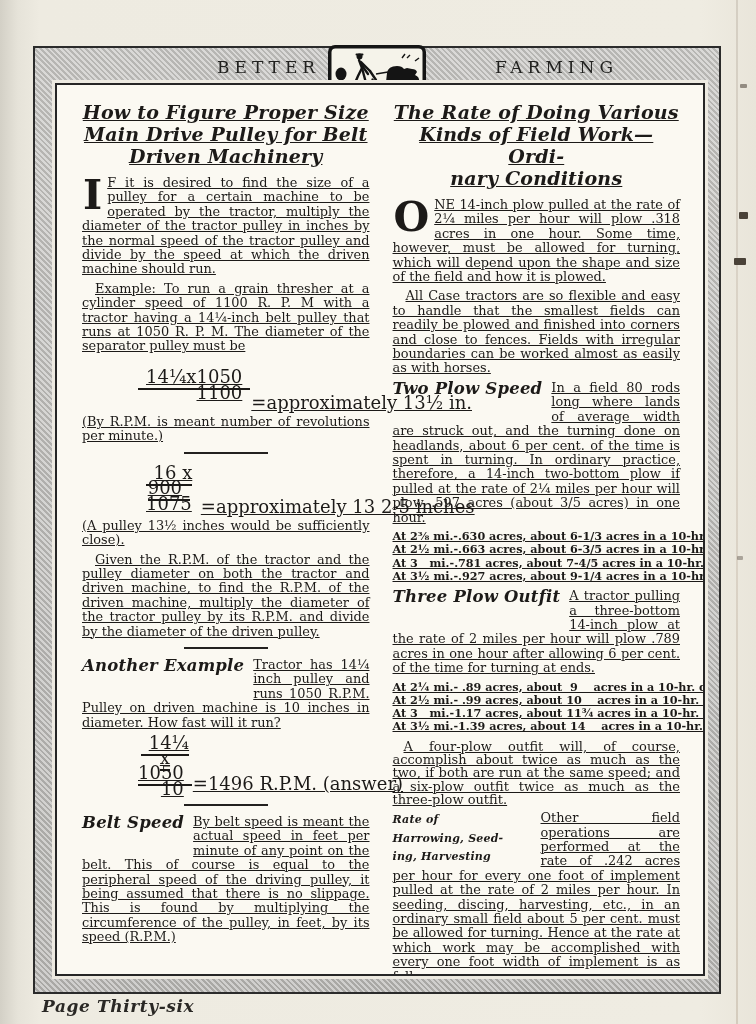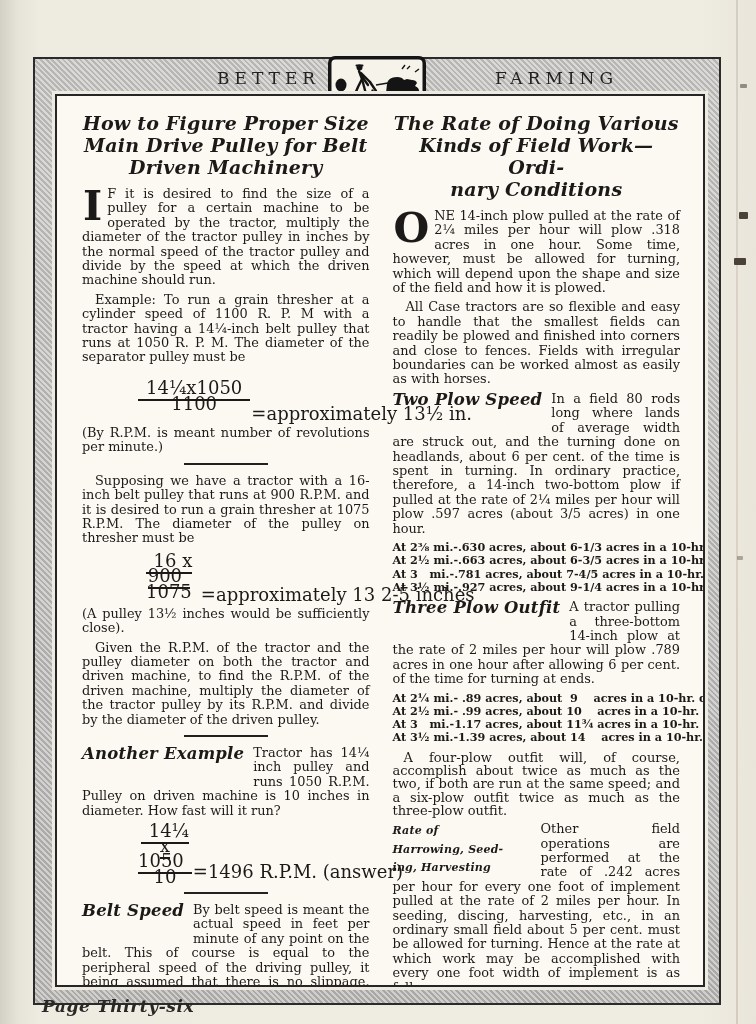--- a/index.html
+++ b/index.html
@@ -18,21 +18,21 @@
   .page-edge-line { position:absolute; top:0; right:18px; width:2px; height:1024px;
     background:linear-gradient(#cfc8bc, #d8cfc2 40%, #cfc5b6); opacity:.8; }
   .scan-mark { position:absolute; background:#4a4238; border-radius:1px; }
   .scan-mark.m1 { right:8px; top:212px; width:9px; height:7px; }
   .scan-mark.m2 { right:10px; top:258px; width:12px; height:7px; }
   .scan-mark.m3 { right:9px; top:84px; width:7px; height:4px; opacity:.55; }
   .scan-mark.m4 { right:13px; top:556px; width:6px; height:4px; opacity:.4; }
 
   
   .frame {
-    position:absolute; left:33px; top:57px; width:688px; height:948px;
+    position:absolute; left:33px; top:46px; width:688px; height:948px;
     border:2px solid #2b2b2b;
     background:
       repeating-linear-gradient(45deg, rgba(255,255,255,.35) 0 2px, rgba(0,0,0,.08) 2px 4px),
       linear-gradient(#c6c5c2, #b7b6b3);
   }
   .inner {
     position:absolute; left:20px; right:14px; top:35px; bottom:16px;
     background:#fbf9f2;
     border:2px solid #262626;
     outline:3px solid #edeae1;
@@ -40,21 +40,21 @@
   }
   
   .band-text { position:absolute; top:9px; font-size:17px; letter-spacing:5px;
     color:#21211f; font-weight:400; }
   .band-text.left  { left:182px; }
   .band-text.right { left:460px; }
   .emblem { position:absolute; left:50%; top:-3px; transform:translateX(-50%);
     width:98px; height:48px; }
 
   
-  .content { position:absolute; inset:0; padding:14px 23px 10px 25px; }
+  .content { position:absolute; inset:0; padding:14px 23px 10px 25px;text-decoration:underline; }
   .cols { display:flex; gap:23px; }
   .col { flex:1 1 0; min-width:0; }
 
   .col-title { font-size:19px; line-height:22px; font-weight:700; font-style:italic;
     text-align:center; margin:2px 0 9px; letter-spacing:.2px; }
   .col-title span { display:block; }
 
   p.body { font-size:12.9px; line-height:14.4px; text-align:justify; margin-bottom:5px; }
   p.indent { text-indent:13px; }
   .dropcap { float:left; font-size:41px; line-height:34px; font-weight:700;
@@ -65,21 +65,21 @@
   .runin-head { float:left; font-size:16.5px; line-height:15px; font-weight:700;
     font-style:italic; height:29px; margin-right:9px; letter-spacing:.2px; }
   .rate-head { float:left; width:148px; height:57px; font-size:11px;
     line-height:18.5px; font-weight:700; font-style:italic; letter-spacing:.2px; }
   .rate-head span { display:block; }
 
   .formula { display:flex; align-items:center; margin:3px 0 5px 56px;
     font-size:18px; line-height:15px; }
   .frac { display:inline-block; text-align:center; }
   .frac .num { padding:0 8px 1px; border-bottom:2px solid #1c1a18; }
-  .frac .den { padding:1px 8px 0; }
+  .frac .den { padding:1px 8px 0;text-align:right; }
   .formula .eq { margin-left:1px; white-space:nowrap;margin-top:36px; }
 
   .rates { margin:2px 0 6px; }
   .rates div { font-size:11.2px; line-height:13.3px; font-weight:700; white-space:pre; }
   p.small { font-size:13px; line-height:13.3px; text-align:justify; margin-bottom:5px; }
   p.small.indent { text-indent:11px; }
 
   .footer-label { position:absolute; left:42px; top:996px; font-size:17px;
     font-weight:700; font-style:italic; letter-spacing:.6px; color:#2a2825; }
   .clearfix::after { content:""; display:block; clear:both; }
@@ -134,21 +134,20 @@
           <p class="body indent">Example: To run a grain thresher at a cylinder speed of 1100 R. P. M  with a tractor having a 14¼-inch belt pulley that runs at 1050 R. P. M.  The diameter of the separator pulley must be</p>
           <div class="formula">
             <span class="frac">
               <span class="num">14¼x1050</span>
               <span class="den" style="display:block">1100</span>
             </span>
             <span class="eq">=approximately 13½ in.</span>
           </div>
           <p class="body">(By R.P.M. is meant number of revolutions per minute.)</p>
           <div class="rule"></div>
-          <p class="body indent">Supposing we have a tractor with a 16-inch belt pulley that runs at 900 R.P.M. and it is desired to run a grain thresher at 1075 R.P.M. The diameter of the pulley on thresher must be</p>
           <div class="formula">
             <span class="frac">
               <span class="num">16 x 900</span>
               <span class="den" style="display:block">1075</span>
             </span>
             <span class="eq">=approximately 13 2-5 inches</span>
           </div>
           <p class="body">(A pulley 13½ inches would be sufficiently close).</p>
           <p class="body indent">Given the R.P.M. of the tractor and the pulley diameter on both the tractor and driven machine, to find the R.P.M. of the driven machine, multiply the diameter of the tractor pulley by its R.P.M. and divide by the diameter of the driven pulley.</p>
           <div class="rule"></div>

